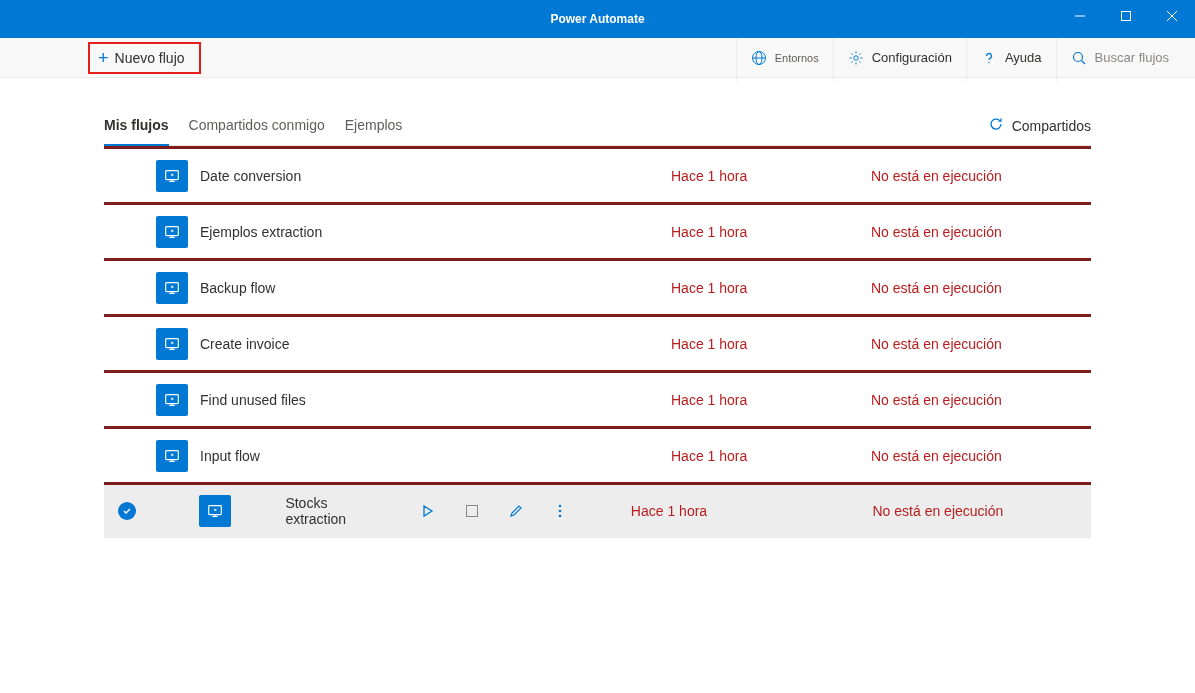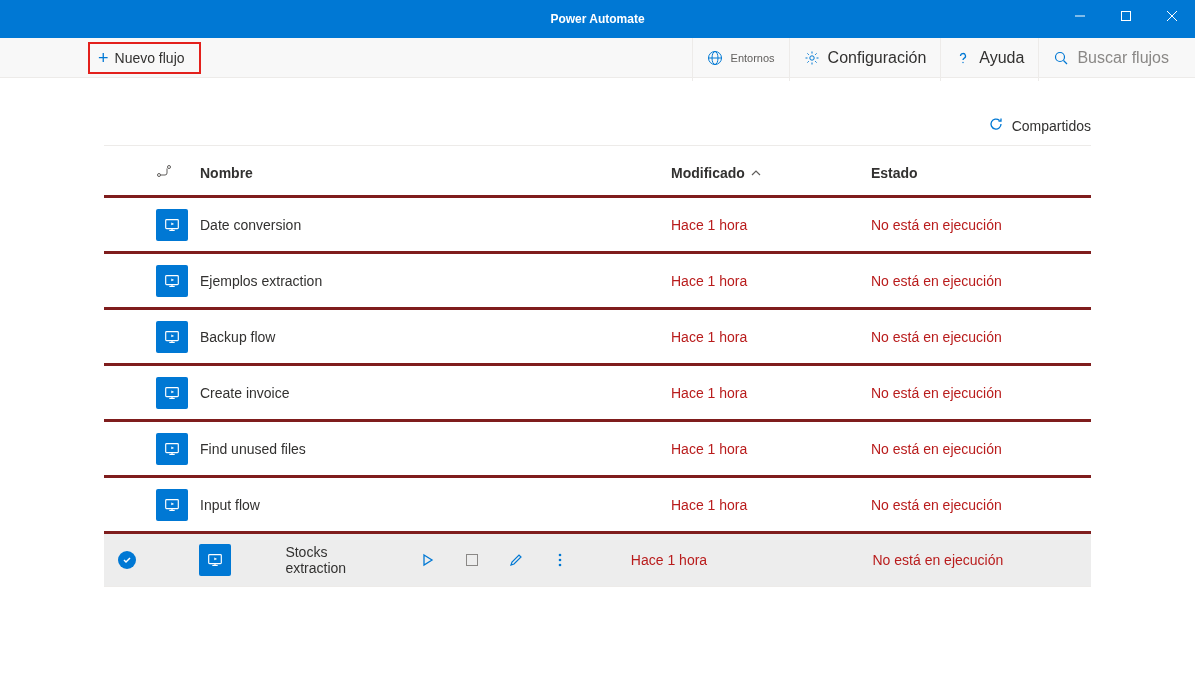--- a/index.html
+++ b/index.html
@@ -12,21 +12,21 @@
   .win-btn { width: 46px; height: 32px; display: flex; align-items: center; justify-content: center; color: #fff; }
   .win-btn svg { width: 10px; height: 10px; }
 
   
   .toolbar { height: 40px; background: #f8f8f8; border-bottom: 1px solid #edebe9; display: flex; align-items: center; padding: 0 12px 0 0; }
   .newflow-btn { margin-left: 88px; height: 32px; border: 2px solid #e3201c; display: flex; align-items: center; padding: 0 14px 0 8px; gap: 6px; color: #323130; font-size: 14px; cursor: pointer; }
   .newflow-btn .plus { color: #0078d4; font-size: 18px; font-weight: 300; line-height: 1; }
   .toolbar-spacer { flex: 1; }
   .tool-group { display: flex; align-items: center; height: 46px; padding: 0 14px; gap: 8px; border-left: 1px solid #edebe9; cursor: pointer; }
   .tool-group .icon { color: #0078d4; display: flex; align-items: center; }
-  .tool-group .label { font-size: 16px; color: #323130; }
+  .tool-group .label { font-size: 13px; color: #323130; }
   .tool-group .small-label { font-size: 11px; color: #605e5c; }
   .env-group { flex-direction: row; align-items: center; }
 
   
   .content { padding: 28px 104px 0 104px; }
 
   
   .tabs-row { display: flex; align-items: center; border-bottom: 1px solid #edebe9; }
   .tabs { display: flex; gap: 20px; }
   .tab { padding: 10px 0 12px 0; font-size: 14px; cursor: pointer; color: #605e5c; position: relative; }
@@ -134,55 +134,37 @@
           <line x1="10.5" y1="10.5" x2="14" y2="14"></line>
         </svg>
     </span>
     <span class="label" style="color:#8a8886">Buscar flujos</span>
   </div>
 </div>
 
 <div class="content">
 
   <div class="tabs-row">
+    <div class="tabs">
+      <div class="tab active">Mis flujos</div>
+      <div class="tab">Compartidos conmigo</div>
+      <div class="tab">Ejemplos</div>
+    </div>
     <div class="tabs-spacer"></div>
     <div class="refresh">
       <span class="icon">
         <svg width="16" height="16" viewBox="0 0 16 16" fill="none" stroke="#0078d4" stroke-width="1.3">
             <path d="M13 8a5 5 0 1 1-1.7-3.7"></path>
             <path d="M13 2.5V5h-2.5"></path>
           </svg>
       </span>
       <span>Compartidos</span>
     </div>
   </div>
 
-  <div class="thead">
-    <div class="col-select"></div>
-    <div class="col-icon">
-      <span class="header-flow-icon">
-        <svg width="16" height="14" viewBox="0 0 16 14" fill="none" stroke="#605e5c" stroke-width="1">
-            <circle cx="3" cy="11" r="1.5"></circle>
-            <circle cx="13" cy="3" r="1.5"></circle>
-            <path d="M4.5 11 H9 a2 2 0 0 0 2-2 V4.5"></path>
-          </svg>
-      </span>
-    </div>
-    <div class="col-name">Nombre</div>
-    <div class="col-actions"></div>
-    <div class="col-mod">
-      <span>Modificado</span>
-      <span class="sort-icon">
-        <svg width="10" height="10" viewBox="0 0 10 10">
-            <path d="M1 7 L5 3 L9 7" fill="none" stroke="#605e5c" stroke-width="1.2"></path>
-          </svg>
-      </span>
-    </div>
-    <div class="col-state">Estado</div>
-  </div>
 
   <div id="rows-container">
       <div class="row">
         <div class="col-select"></div>
         <div class="col-icon">
           <div class="flow-icon">
             <svg viewBox="0 0 20 20">
               <rect x="3" y="4" width="14" height="10" rx="1" fill="none" stroke="white" stroke-width="1.3"></rect>
               <line x1="7" y1="16" x2="13" y2="16" stroke="white" stroke-width="1.3"></line>
               <line x1="10" y1="14" x2="10" y2="16" stroke="white" stroke-width="1.3"></line>

